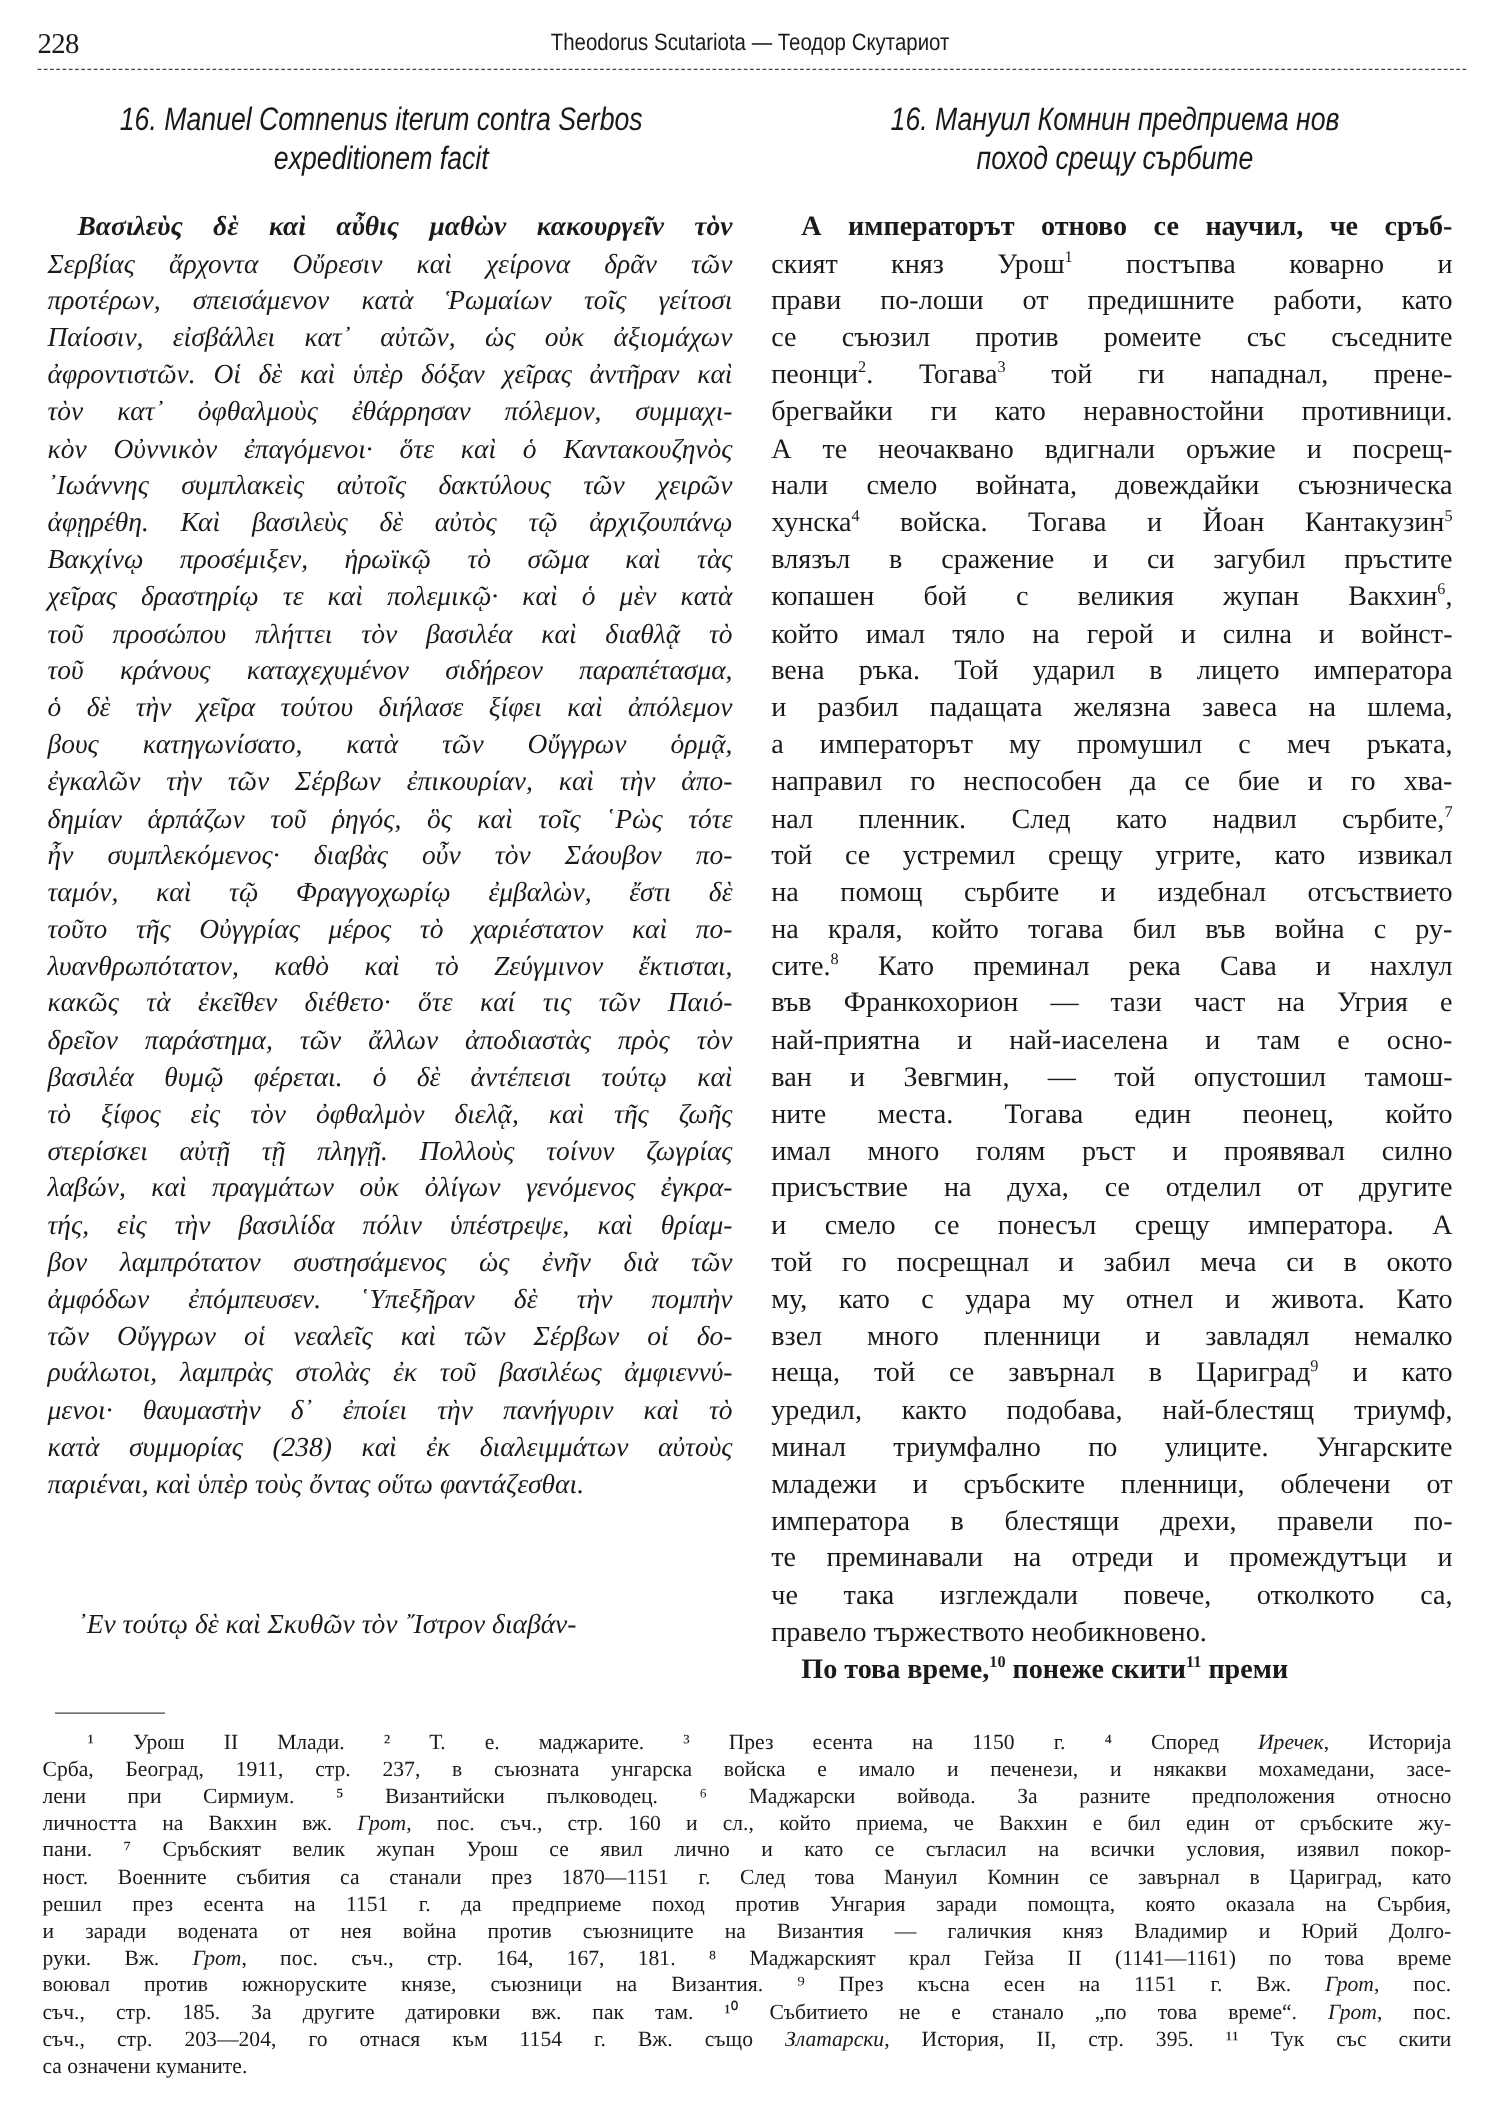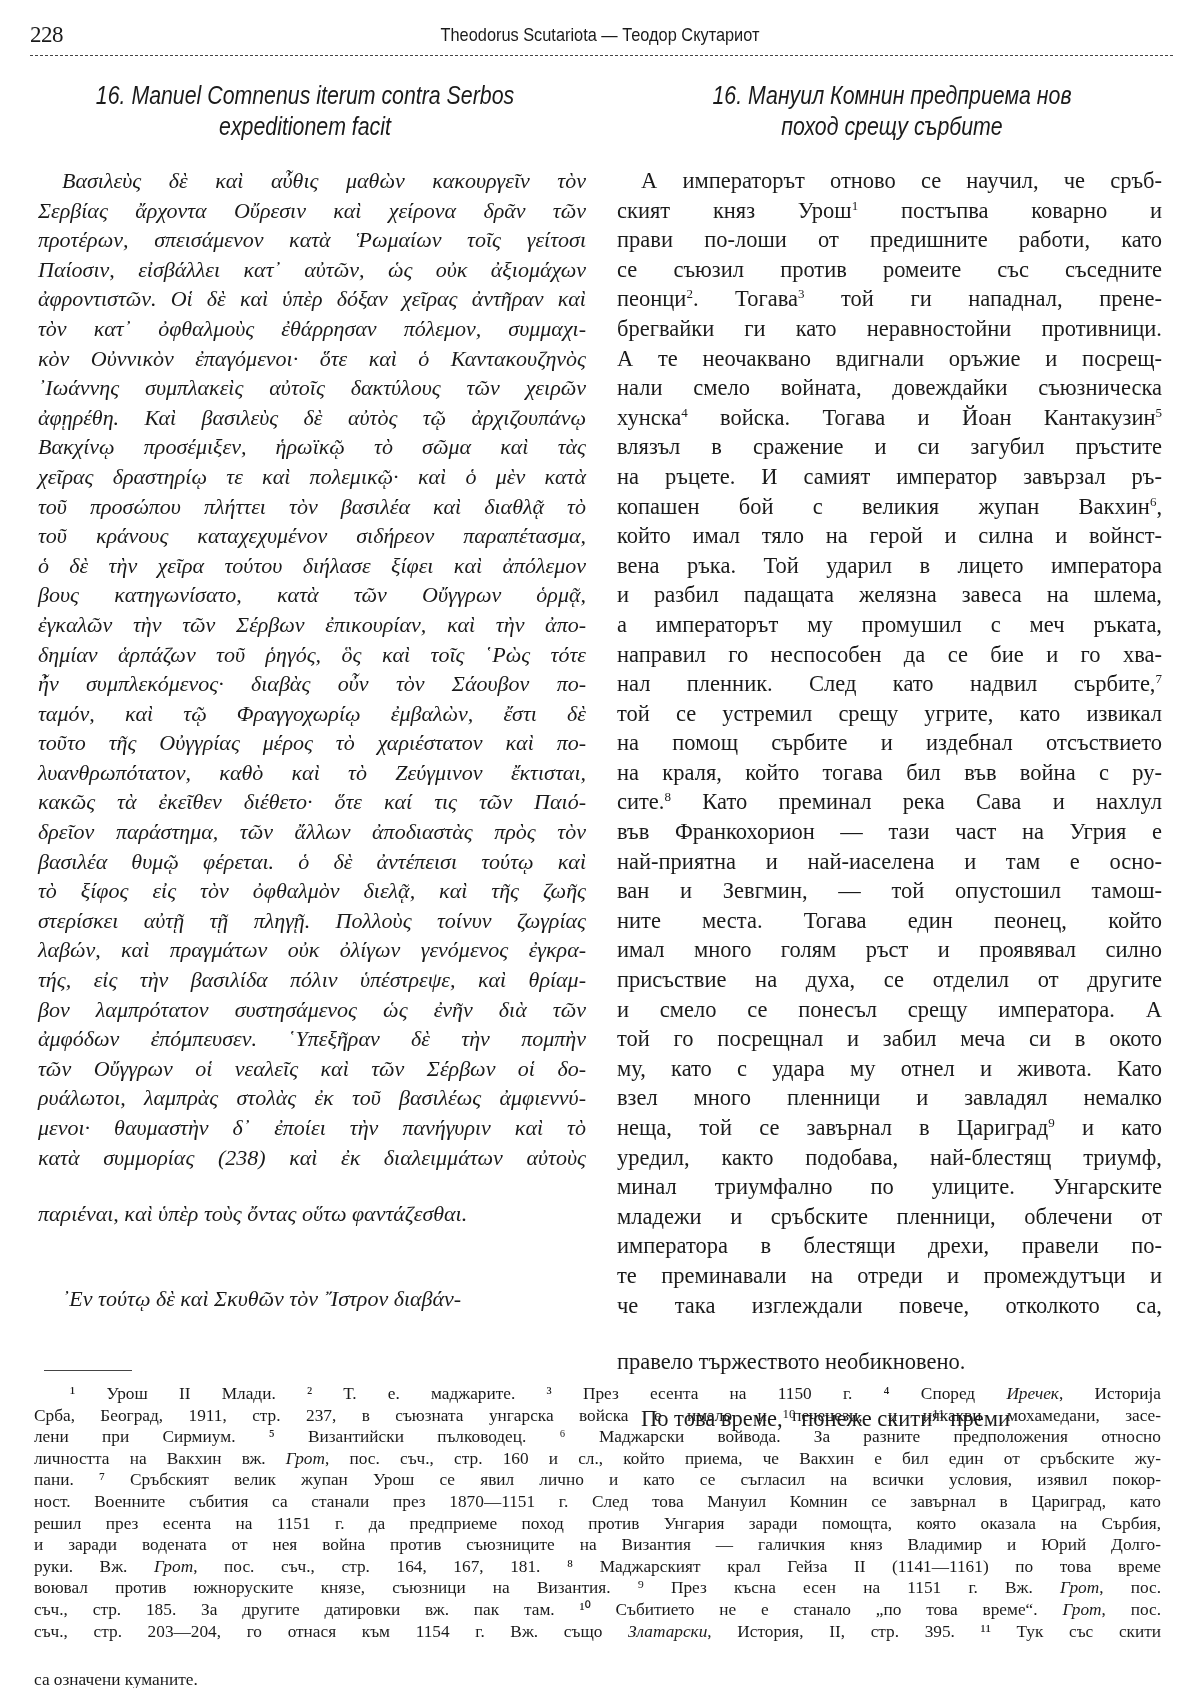--- a/index.html
+++ b/index.html
@@ -36,22 +36,22 @@
       left: 38px; width: 548px;
       font-style: italic; font-size: 22px; line-height: 29.6px;
       text-align: justify;
     }
     .col-bg {
       left: 617px; width: 545px;
       font-size: 22.5px; line-height: 29.6px;
       text-align: justify; font-family: "Liberation Serif", serif;
     }
     .line { display: block; white-space: nowrap; text-align-last: justify; text-align: justify; }
-    .line.last { text-align-last: left; margin-top: 27px; }
-    .indent { padding-left: 24px; }
+    .line.last { text-align-last: left; }
+    .indent { padding-left: 24px; font-weight: bold; }
     .greek-continuation {
       position: absolute; left: 62px; top: 1284px; width: 524px;
       font-style: italic; font-size: 22px; line-height: 29.6px;
     }
     sup { font-size: 13px; vertical-align: super; line-height: 0; }
     .fn-rule {
       position: absolute; left: 44px; top: 1370px; width: 88px;
       border-top: 1px solid #444;
     }
     .footnotes {
@@ -123,21 +123,20 @@
     <span class="line indent">А императорът отново се научил, че сръб-</span>
     <span class="line">ският княз Урош<sup>1</sup> постъпва коварно и</span>
     <span class="line">прави по-лоши от предишните работи, като</span>
     <span class="line">се съюзил против ромеите със съседните</span>
     <span class="line">пеонци<sup>2</sup>. Тогава<sup>3</sup> той ги нападнал, прене-</span>
     <span class="line">брегвайки ги като неравностойни противници.</span>
     <span class="line">А те неочаквано вдигнали оръжие и посрещ-</span>
     <span class="line">нали смело войната, довеждайки съюзническа</span>
     <span class="line">хунска<sup>4</sup> войска. Тогава и Йоан Кантакузин<sup>5</sup></span>
     <span class="line">влязъл в сражение и си загубил пръстите</span>
-    <span class="line">на ръцете. И самият император завързал ръ-</span>
     <span class="line">копашен бой с великия жупан Вакхин<sup>6</sup>,</span>
     <span class="line">който имал тяло на герой и силна и войнст-</span>
     <span class="line">вена ръка. Той ударил в лицето императора</span>
     <span class="line">и разбил падащата желязна завеса на шлема,</span>
     <span class="line">а императорът му промушил с меч ръката,</span>
     <span class="line">направил го неспособен да се бие и го хва-</span>
     <span class="line">нал пленник. След като надвил сърбите,<sup>7</sup></span>
     <span class="line">той се устремил срещу угрите, като извикал</span>
     <span class="line">на помощ сърбите и издебнал отсъствието</span>
     <span class="line">на краля, който тогава бил във война с ру-</span>

